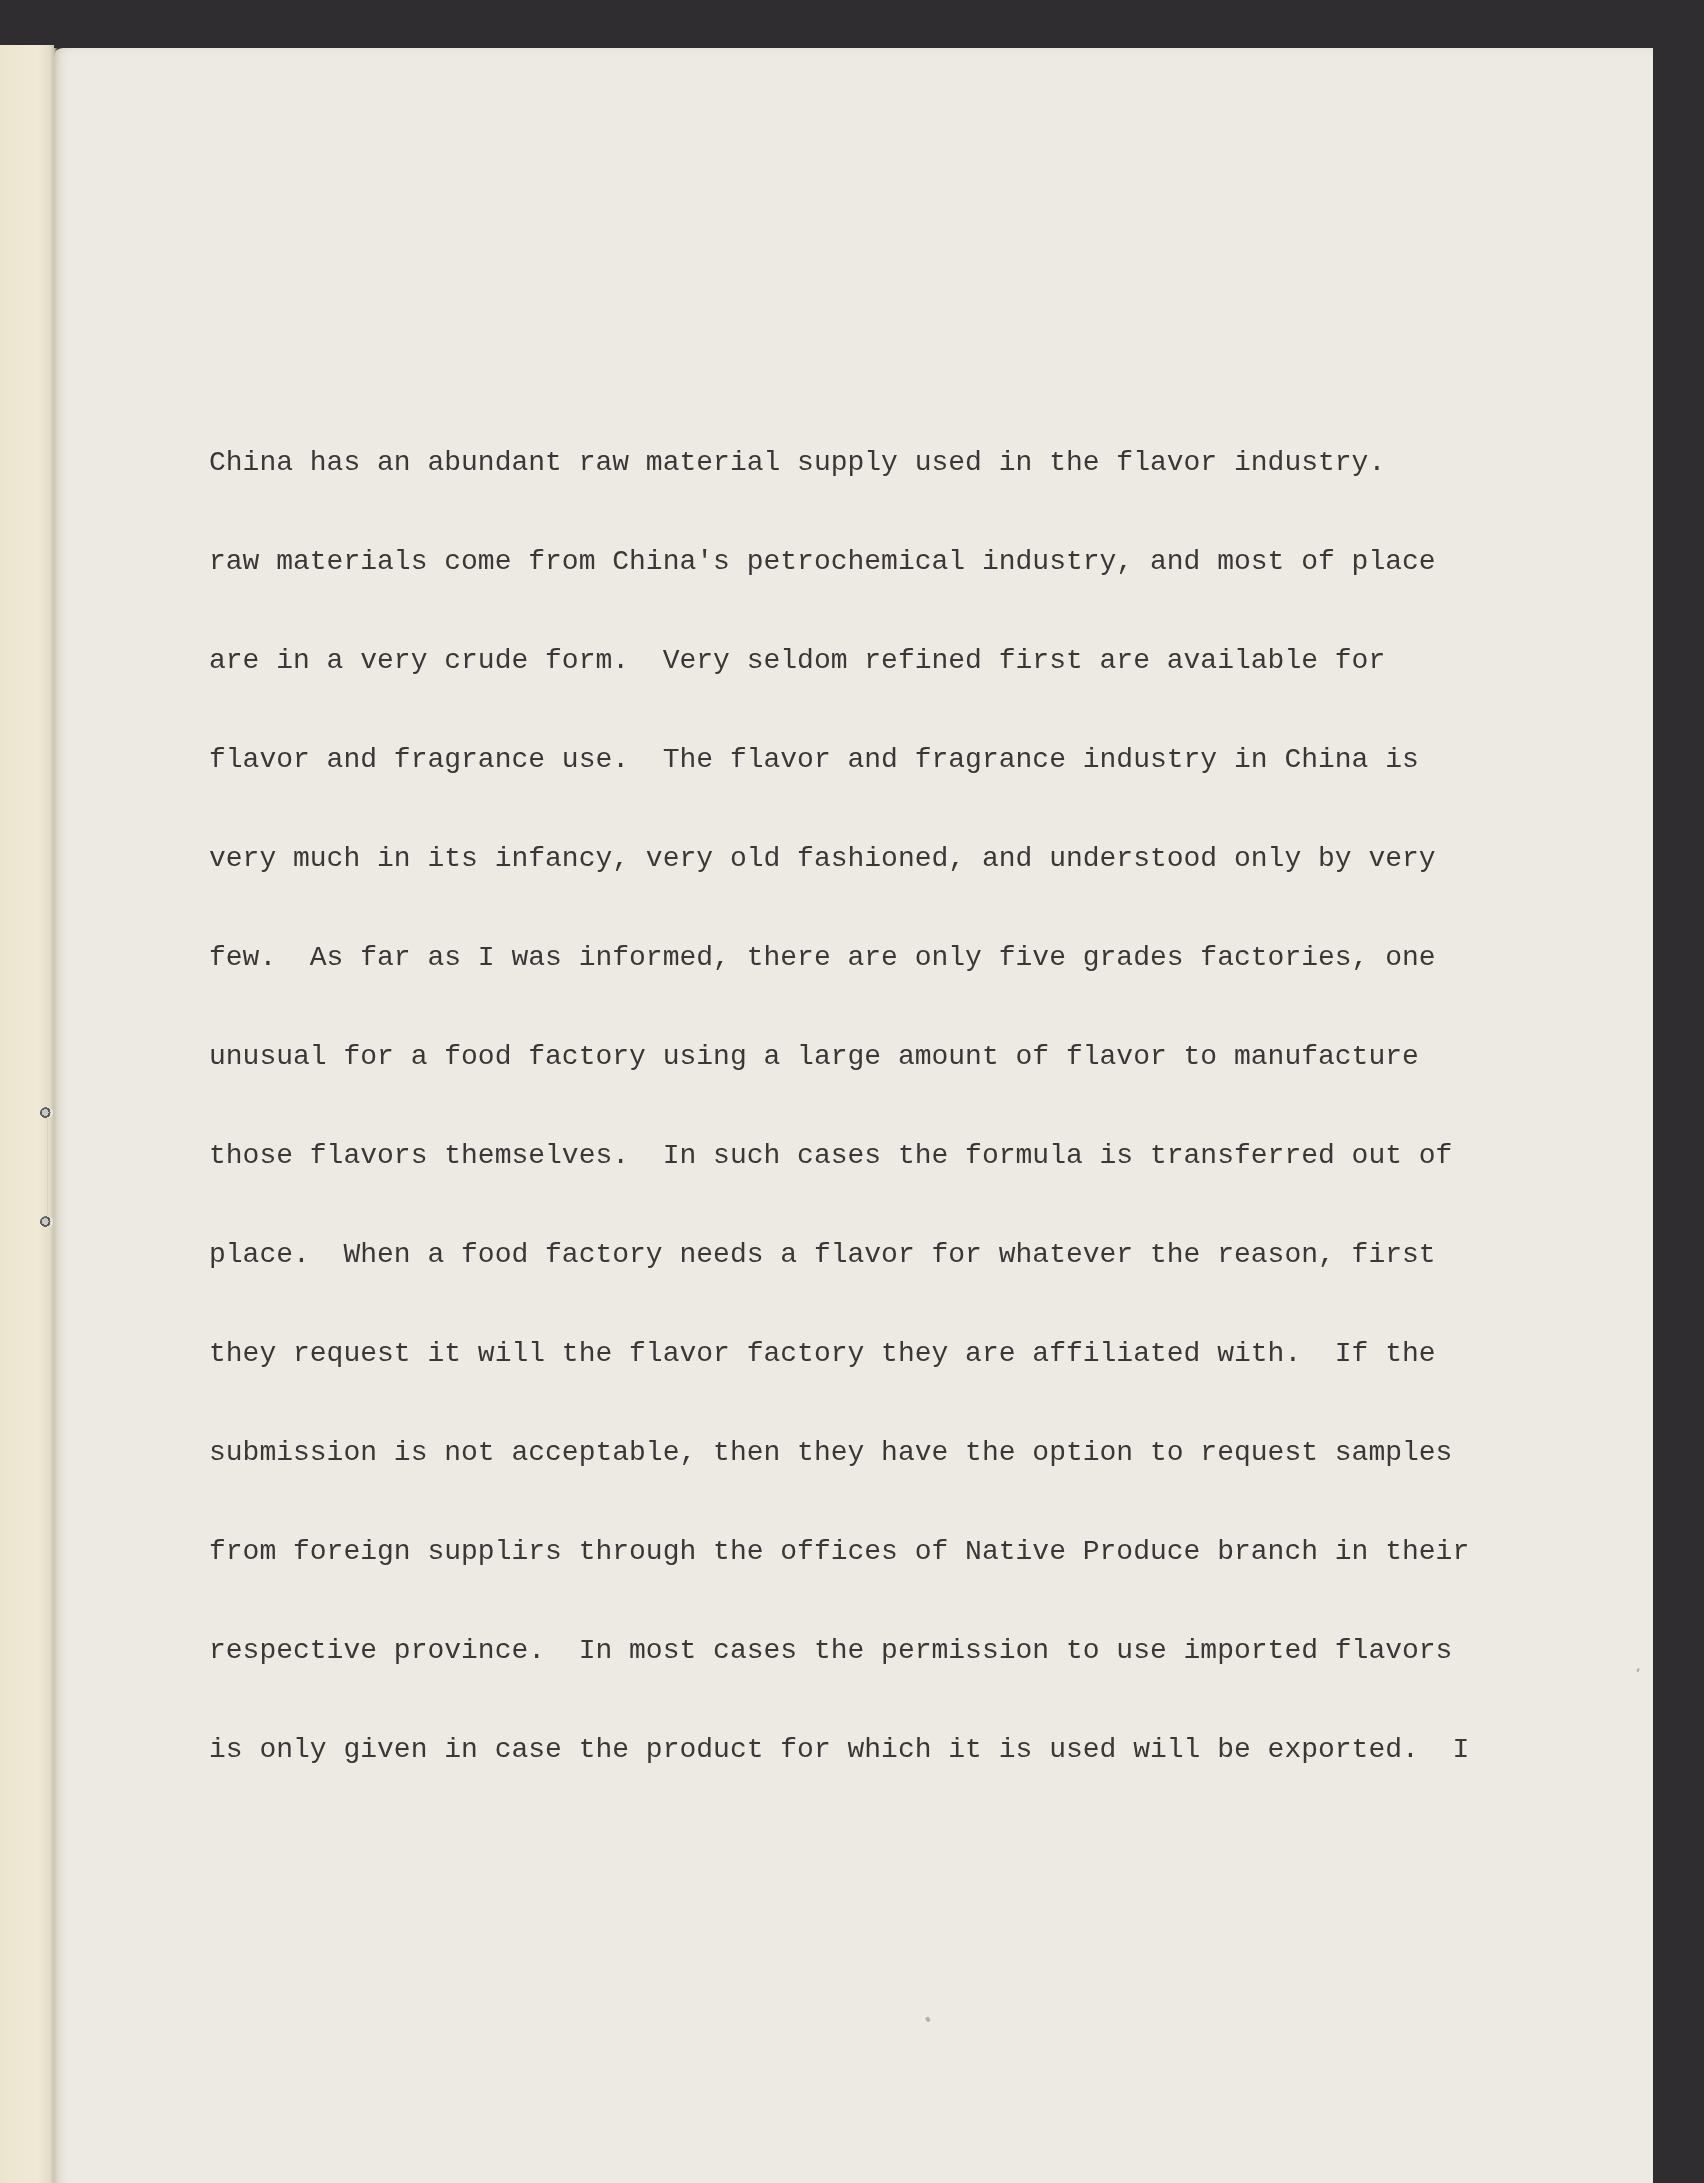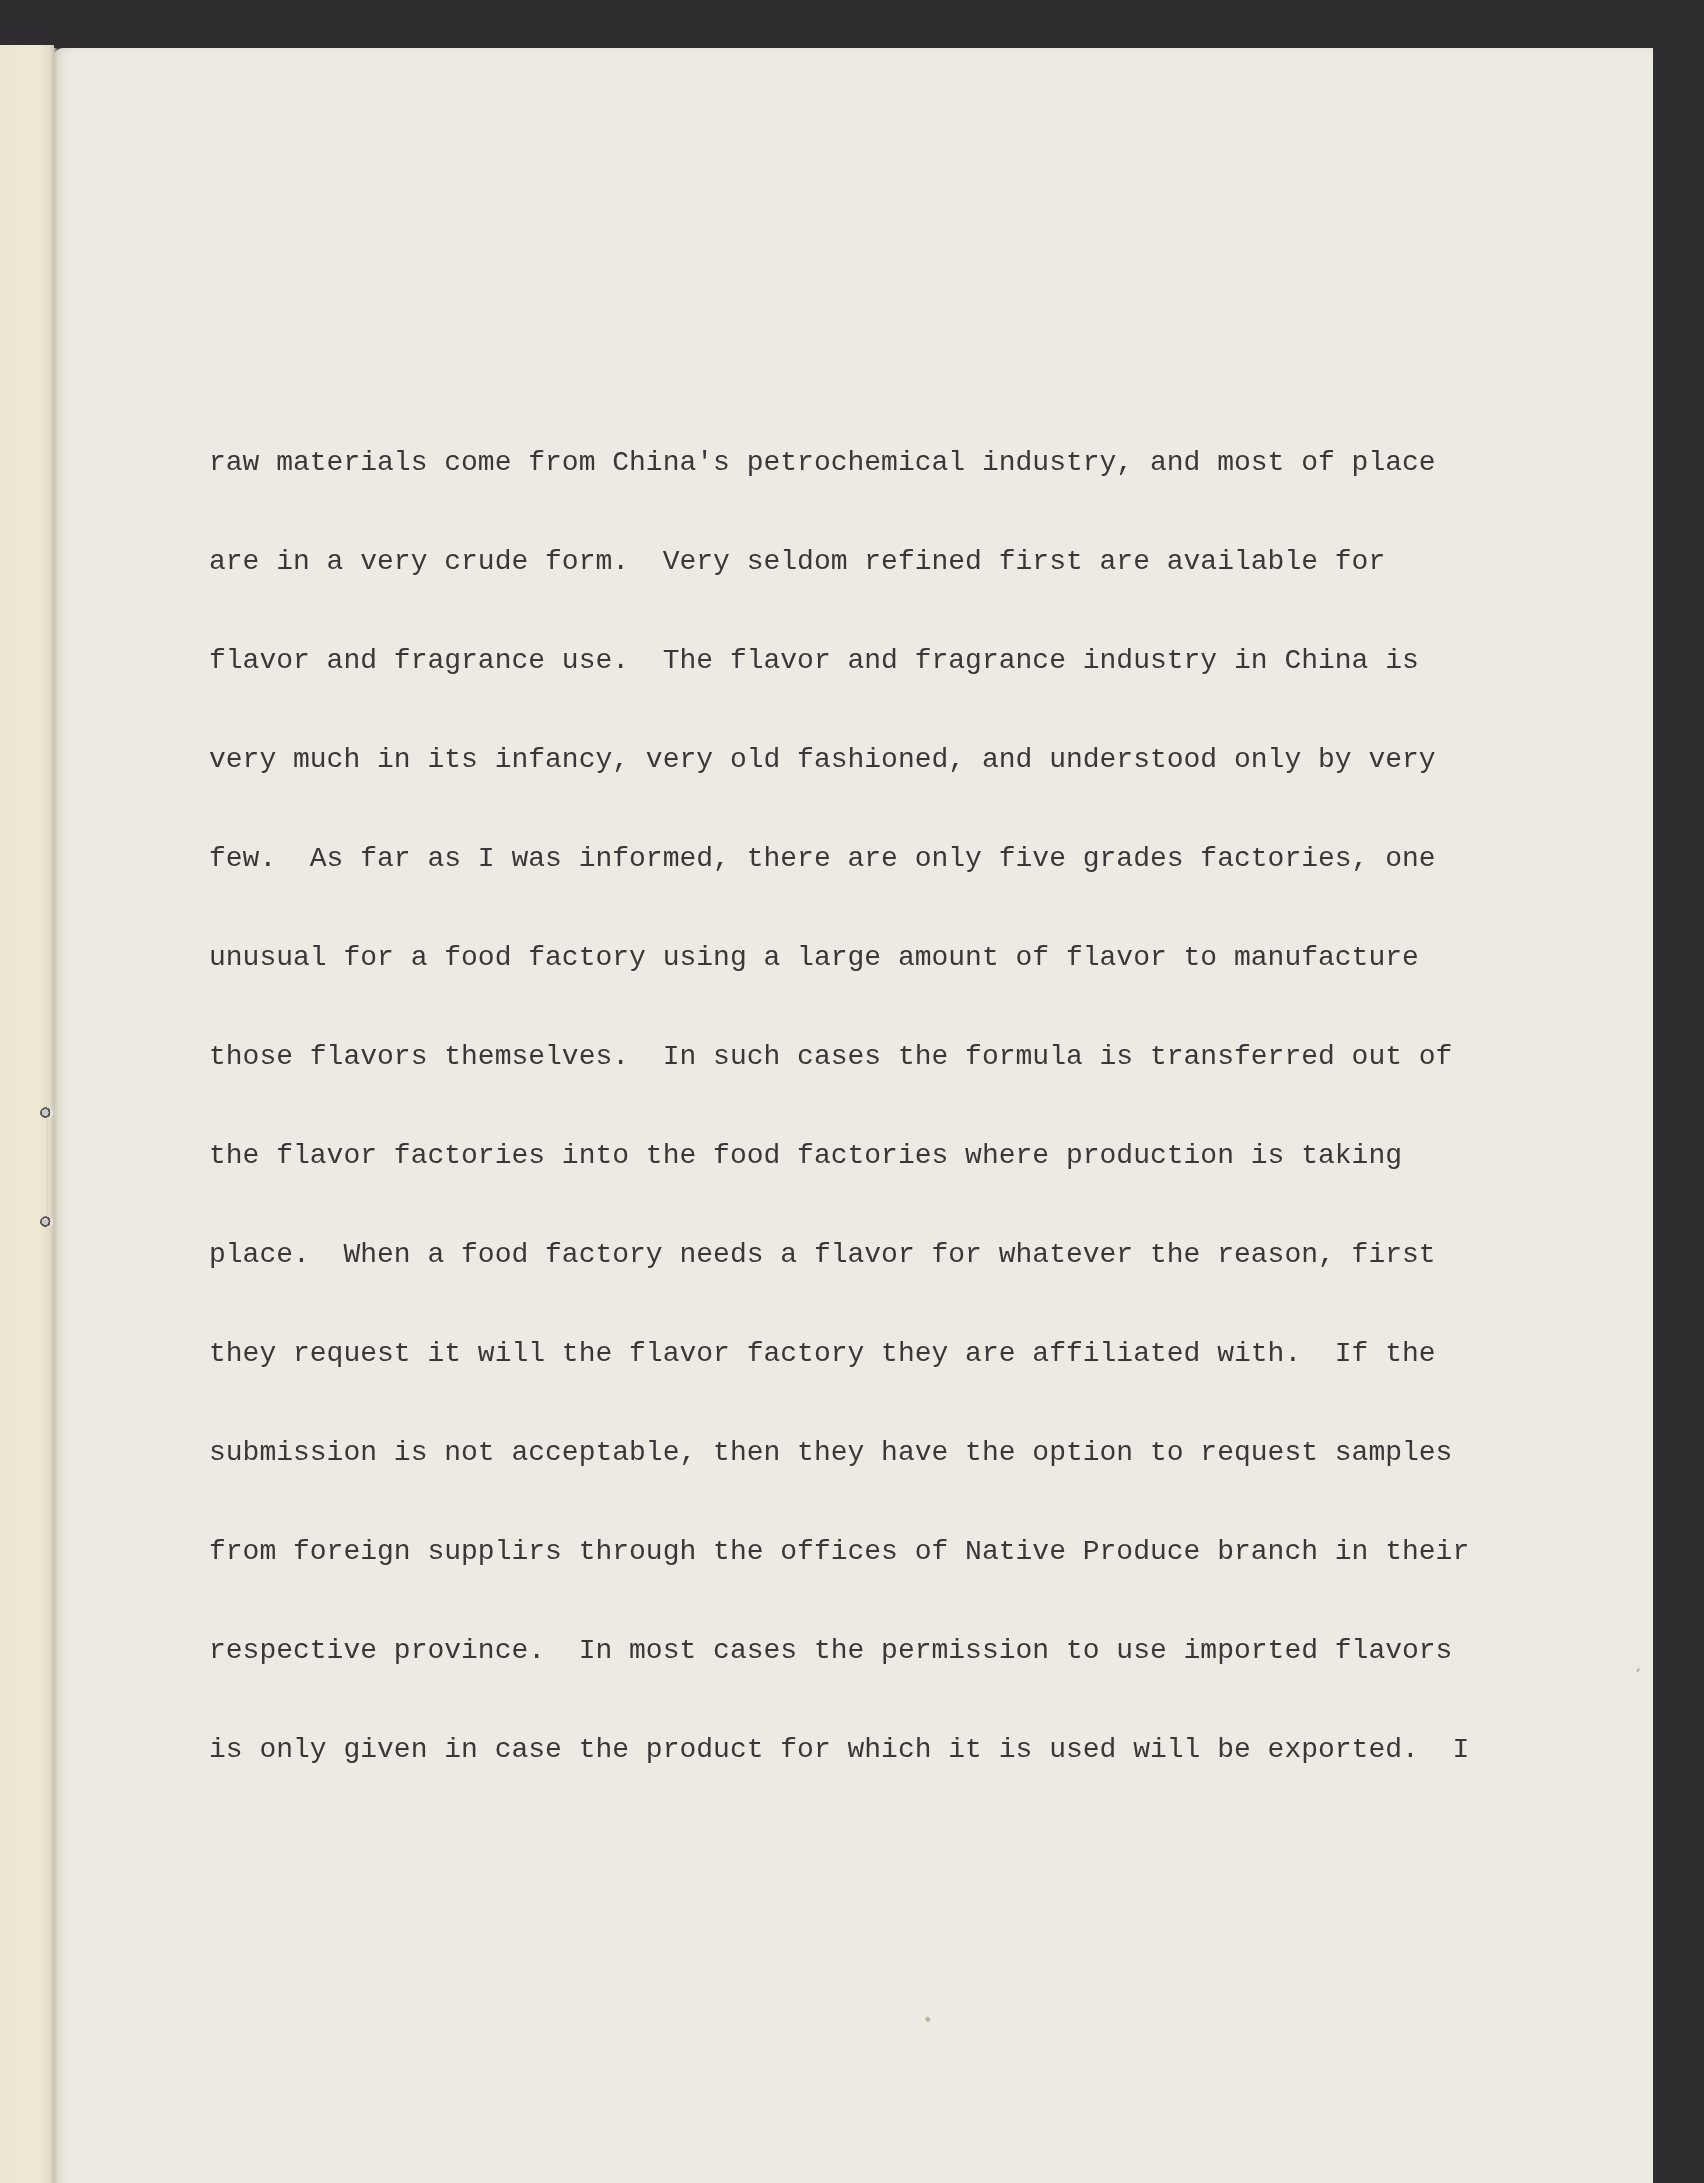--- a/index.html
+++ b/index.html
@@ -46,28 +46,28 @@
 
 <div class="prev-page"></div>
 <div class="page"></div>
 <div class="fold-shadow"></div>
 <div class="staple-wire"></div>
 <div class="staple" style="top:1107px;"></div>
 <div class="staple" style="top:1216px;"></div>
 
 <div class="typed">
   <div>
+    <span class="line">China has an abundant raw material supply used in the flavor industry.</span>
     <span class="line">raw materials come from China's petrochemical industry, and most of place</span>
     <span class="line">are in a very crude form.  Very seldom refined first are available for</span>
     <span class="line">flavor and fragrance use.  The flavor and fragrance industry in China is</span>
     <span class="line">very much in its infancy, very old fashioned, and understood only by very</span>
     <span class="line">few.  As far as I was informed, there are only five grades factories, one</span>
     <span class="line">unusual for a food factory using a large amount of flavor to manufacture</span>
     <span class="line">those flavors themselves.  In such cases the formula is transferred out of</span>
-    <span class="line">the flavor factories into the food factories where production is taking</span>
     <span class="line">place.  When a food factory needs a flavor for whatever the reason, first</span>
     <span class="line">they request it will the flavor factory they are affiliated with.  If the</span>
     <span class="line">submission is not acceptable, then they have the option to request samples</span>
     <span class="line">from foreign supplirs through the offices of Native Produce branch in their</span>
     <span class="line">respective province.  In most cases the permission to use imported flavors</span>
     <span class="line">is only given in case the product for which it is used will be exported.  I</span>
     
     
     
     

